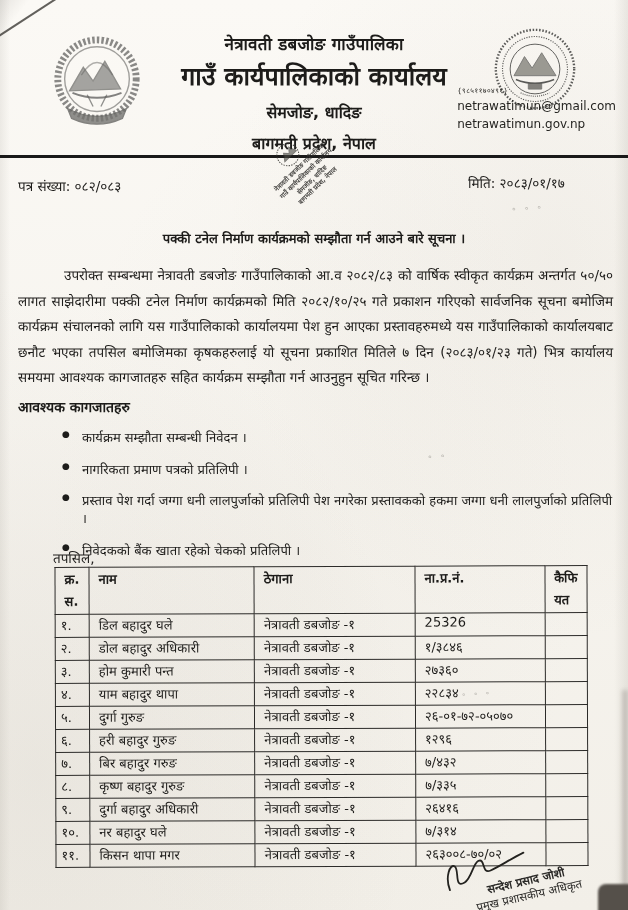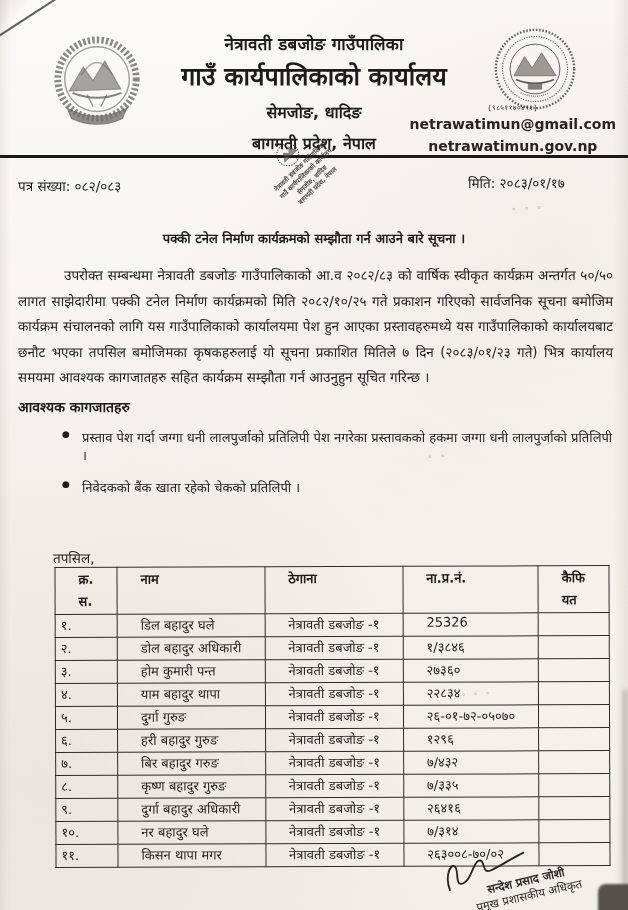--- a/index.html
+++ b/index.html
@@ -37,23 +37,23 @@
     background:rgba(90,85,78,.25); filter:blur(2px);
   }
 
   
   .emblem-left{ position:absolute; left:48px; top:30px; width:98px; height:108px; opacity:.85; }
   .emblem-right{ position:absolute; right:50px; top:26px; width:86px; height:86px; opacity:.9; }
   .header-center{ position:absolute; left:110px; right:110px; top:32px; text-align:center; }
   .org-line1{ font-size:17px; font-weight:700; letter-spacing:.2px; }
   .org-line2{ font-size:25px; font-weight:700; margin-top:3px; }
   .addr-line{ font-size:16px; font-weight:700; margin-top:9px; }
-  .contact{ position:absolute; right:12px; top:103px; text-align:center; line-height:1.55; color:#262522; }
+  .contact{ position:absolute; right:12px; top:86px; text-align:left; line-height:1.55; color:#262522; }
   .contact .phone{ font-size:7px; letter-spacing:.5px; }
-  .contact .email, .contact .web{ font-size:14px; font-weight:700; }
+  .contact .email, .contact .web{ font-size:12px; font-weight:400; }
 
   .header-rule{ position:absolute; left:0; right:0; top:155px; height:3px; background:#191919; }
 
   
   .ref-no{ position:absolute; left:18px; top:177px; font-size:13.5px; }
   .date-block{ position:absolute; left:468px; top:171px; font-size:13.5px; line-height:1.8; }
 
   
   .stamp{
     position:absolute; left:252px; top:130px; width:130px; height:110px;
@@ -81,21 +81,21 @@
   }
 
   .tapasil{ position:absolute; left:53px; top:549px; font-size:13.5px; }
 
   
   table.tapasil-table{
     position:absolute; left:55px; top:566px; width:533px;
     border-collapse:collapse; transform:rotate(-.2deg);
   }
   .tapasil-table th, .tapasil-table td{
-    border:1.4px solid #2c2b29; font-size:13px; padding:1px 23px; vertical-align:top;
+    border:1.4px solid #2c2b29; font-size:13px; padding:1px 9px; vertical-align:top;
   }
   .tapasil-table th{
     text-align:left; font-weight:700; white-space:pre-line; height:46px; line-height:1.7;
   }
   .tapasil-table td{ height:23px; white-space:nowrap; }
   .tapasil-table td:first-child{ padding-left:5px; }
 
   
   .signature{
     position:absolute; right:4px; top:843px; width:200px; text-align:center;
@@ -177,20 +177,22 @@
     <div class="s-line">सेमजोङ, धादिङ</div>
     <div class="s-line">बागमती प्रदेश, नेपाल</div>
   </div>
 
   <div class="subject">पक्की टनेल निर्माण कार्यक्रमको सम्झौता गर्न आउने बारे सूचना ।</div>
 
   <div class="body-par">उपरोक्त सम्बन्धमा नेत्रावती डबजोङ गाउँपालिकाको आ.व २०८२/८३ को वार्षिक स्वीकृत कार्यक्रम अन्तर्गत ५०/५० लागत साझेदारीमा पक्की टनेल निर्माण कार्यक्रमको मिति २०८२/१०/२५ गते प्रकाशन गरिएको सार्वजनिक सूचना बमोजिम कार्यक्रम संचालनको लागि यस गाउँपालिकाको कार्यालयमा पेश हुन आएका प्रस्तावहरुमध्ये यस गाउँपालिकाको  कार्यालयबाट छनौट भएका तपसिल बमोजिमका कृषकहरुलाई यो सूचना प्रकाशित मितिले ७ दिन (२०८३/०१/२३ गते) भित्र कार्यालय समयमा आवश्यक कागजातहरु सहित कार्यक्रम सम्झौता गर्न आउनुहुन सूचित गरिन्छ ।</div>
 
   <div class="docs-heading">आवश्यक कागजातहरु</div>
   <ul class="docs-list">
+      <li>कार्यक्रम सम्झौता सम्बन्धी निवेदन ।</li>
+      <li>नागरिकता प्रमाण पत्रको प्रतिलिपी ।</li>
       <li>प्रस्ताव पेश गर्दा जग्गा धनी लालपुर्जाको प्रतिलिपी पेश नगरेका प्रस्तावकको हकमा जग्गा धनी लालपुर्जाको प्रतिलिपी ।</li>
       <li>निवेदकको बैंक खाता रहेको चेकको प्रतिलिपी ।</li>
     </ul>
 
   <div class="tapasil">तपसिल,</div>
   <table class="tapasil-table">
     <colgroup>
       <col style="width:31px">
         <col style="width:170px">
         <col style="width:166px">

